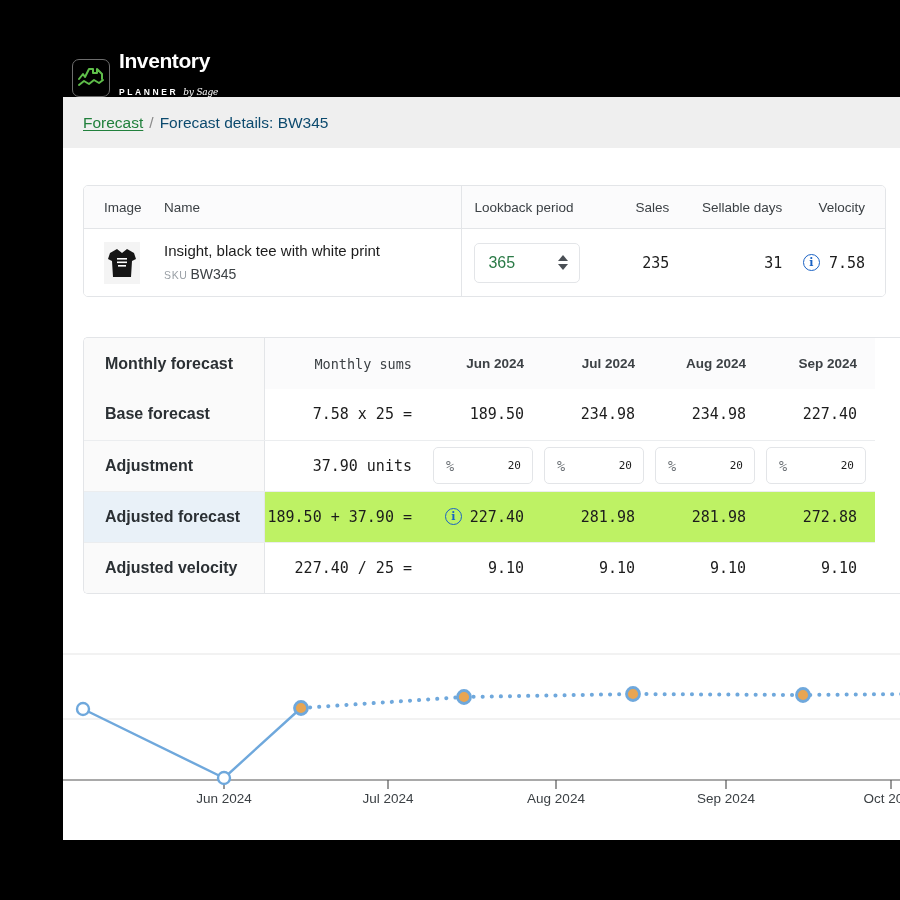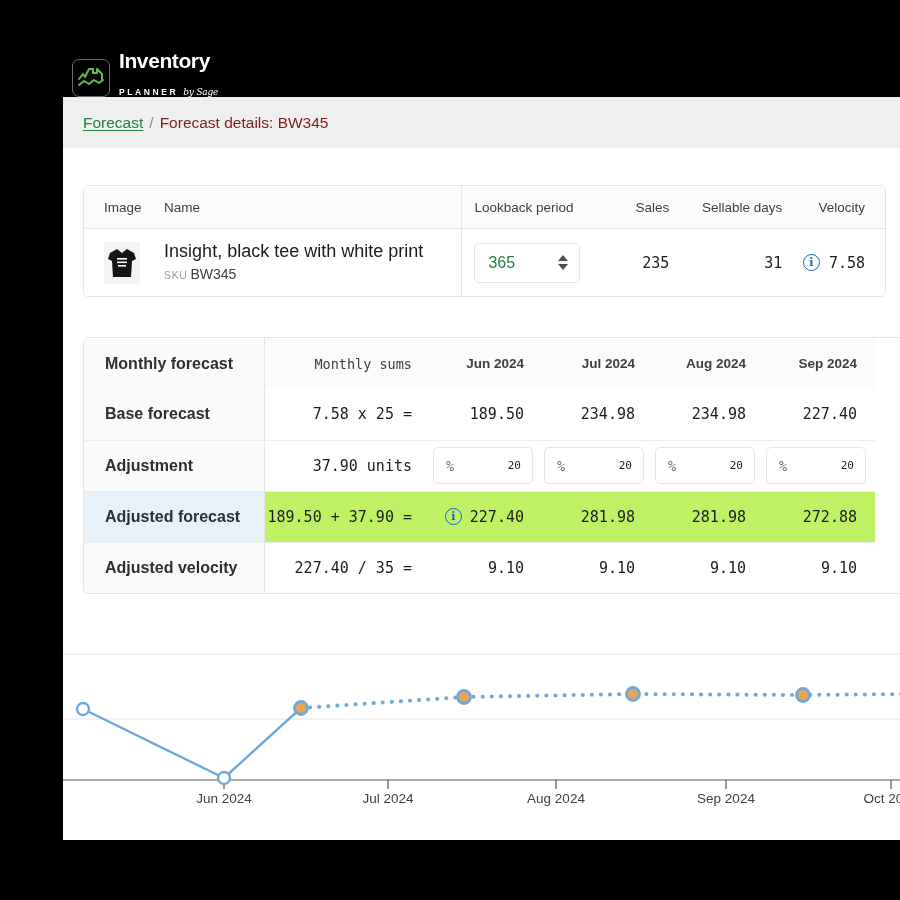--- a/index.html
+++ b/index.html
@@ -93,21 +93,21 @@
     color: #1c1c1c;
     gap: 6px;
   }
   .crumb-link {
     color: #21803c;
     text-decoration: underline;
     text-underline-offset: 2px;
     cursor: pointer;
   }
   .crumb-sep { color: #8a8a8a; }
-  .crumb-current { color: #7f1d1d; }
+  .crumb-current { color: #0c4a6e; }
 
   
   .card {
     margin: 0 20px;
     border: 1px solid #e3e5e8;
     border-radius: 5px;
     background: #ffffff;
     overflow: hidden;
   }
 
@@ -139,21 +139,21 @@
   .vdiv { border-left: 1px solid #e3e5e8; }
 
   .tee-thumb {
     width: 36px; height: 42px;
     background: #f4f4f4;
     display: flex;
     align-items: center;
     justify-content: center;
   }
   .prod-name {
-    font-size: 18px;
+    font-size: 15px;
     color: #1c1c1c;
     line-height: 20px;
   }
   .prod-sku {
     font-size: 14px;
     color: #3c4145;
     margin-top: 4px;
     line-height: 18px;
   }
   .prod-sku .sku-label {
@@ -478,21 +478,21 @@
                 <span>227.40</span>
               </span>
             </td>
             <td class="mf-num">281.98</td>
             <td class="mf-num">281.98</td>
             <td class="mf-num">272.88</td>
           </tr>
 
           <tr>
             <th class="mf-label">Adjusted velocity</th>
-            <td class="mf-sum">227.40 / 35 =</td>
+            <td class="mf-sum">227.40 / 25 =</td>
             <td class="mf-num">9.10</td>
             <td class="mf-num">9.10</td>
             <td class="mf-num">9.10</td>
             <td class="mf-num">9.10</td>
           </tr>
         </tbody>
       </table>
     </div>
 
     <div class="chart-zone">

